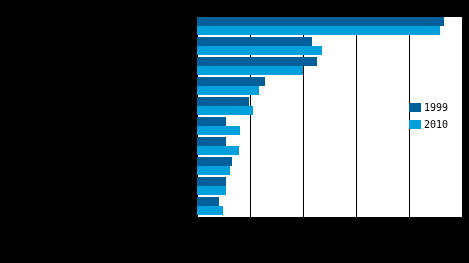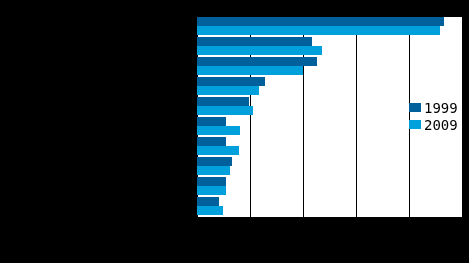--- a/index.html
+++ b/index.html
@@ -79,21 +79,21 @@
     align-items: center;
     height: 17px;
   }
   .legend-swatch {
     width: 12px;
     height: 9px;
     margin-right: 3px;
     flex: none;
   }
   .legend-label {
-    font-size: 14px;
+    font-size: 10px;
     line-height: 14px;
     color: #000000;
     letter-spacing: 0px;
     font-family: "DejaVu Sans Mono", monospace;
   }
 
   
   .blk-text {
     position: absolute;
     color: #000000;
@@ -238,17 +238,17 @@
   <div class="blk-text" id="axis-title"></div>
   <div class="blk-text" id="footnote"></div>
 
   <div id="legend">
     <div class="legend-row">
       <span class="legend-swatch" style="background: rgb(0, 96, 156);"></span>
       <span class="legend-label">1999</span>
     </div>
     <div class="legend-row">
       <span class="legend-swatch" style="background: rgb(0, 160, 220);"></span>
-      <span class="legend-label">2009</span>
+      <span class="legend-label">2010</span>
     </div>
   </div>
 
 </div>
 
 </body></html>

